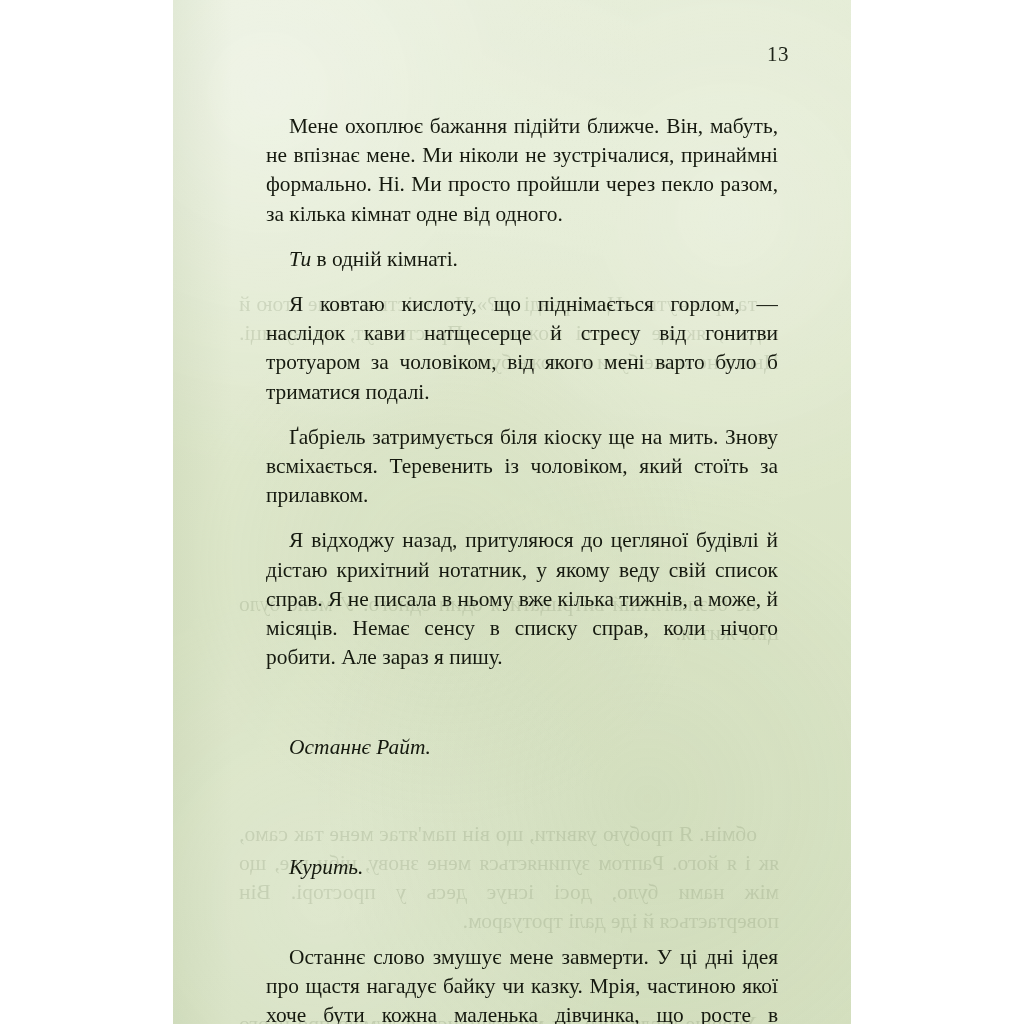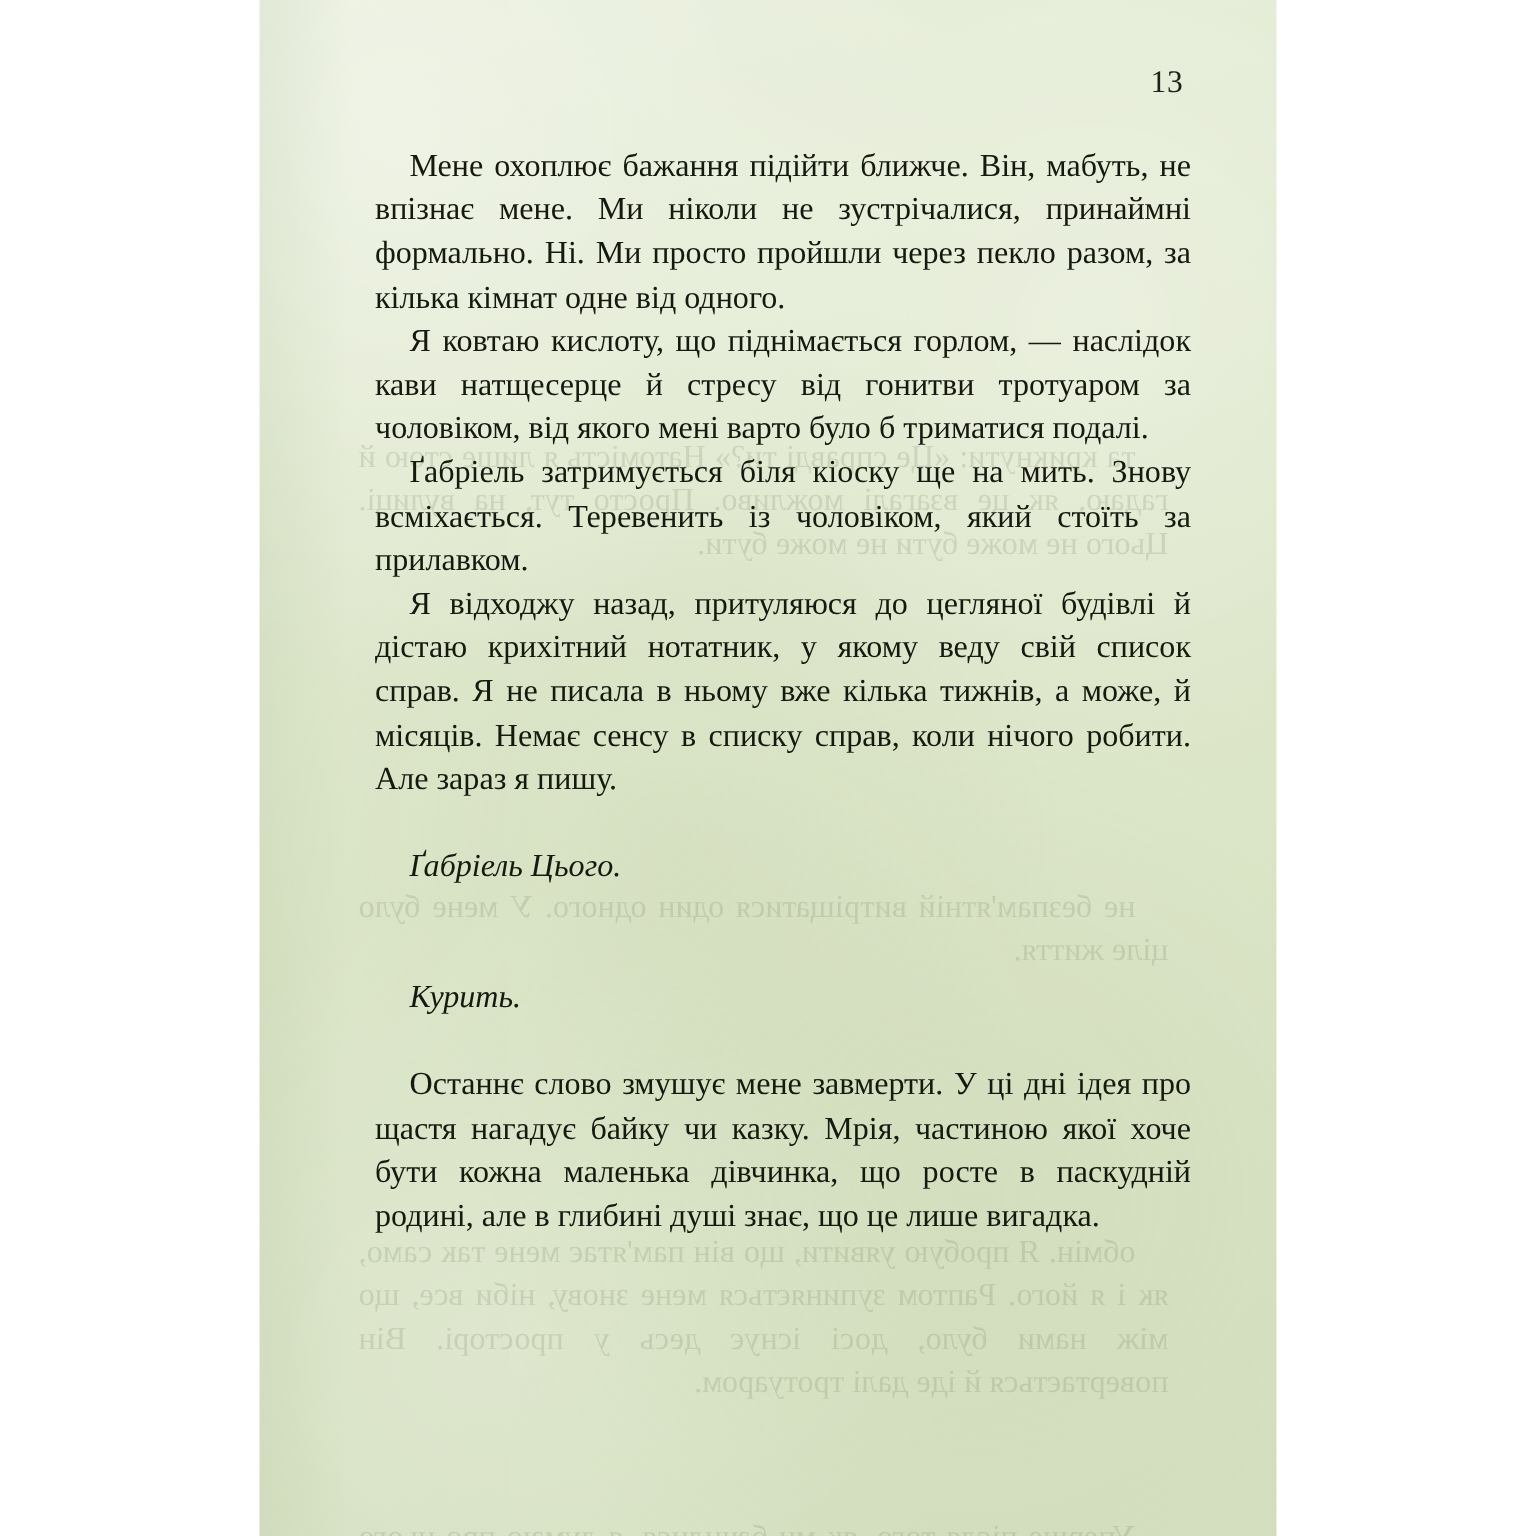--- a/index.html
+++ b/index.html
@@ -106,21 +106,21 @@
     font-family: "Liberation Serif", "DejaVu Serif", serif;
     font-size: 21.4px;
     line-height: 29.2px;
     color: #15190f;
     text-align: justify;
     text-justify: inter-word;
     -webkit-font-smoothing: antialiased;
   }
 
   #text-column p {
-    margin: 0;
+    margin: 16px;
     text-indent: 23px;
     hyphens: manual;
   }
 
   .it { font-style: italic; }
 
   p.italic-line {
     font-style: italic;
     text-indent: 23px;
   }
@@ -164,31 +164,32 @@
       </div>
 
     </div>
 
     <div id="folio">13</div>
 
     <div id="text-column">
 
       <p>Мене охоплює бажання підійти ближче. Він, мабуть, не впізнає мене. Ми ніколи не зустрічалися, принаймні формально. Ні. Ми просто пройшли через пекло разом, за кілька кімнат одне від одного.</p>
 
+      <p><span class="it">Ти</span><span> в одній кімнаті.</span></p>
 
 
       <p>Я ковтаю кислоту, що піднімається горлом, — наслідок кави натщесерце й стресу від гонитви тротуаром за чоловіком, від якого мені варто було б триматися подалі.</p>
 
       <p>Ґабріель затримується біля кіоску ще на мить. Знову всміхається. Теревенить із чоловіком, який стоїть за прилавком.</p>
 
       <p>Я відходжу назад, притуляюся до цегляної будівлі й дістаю крихітний нотатник, у якому веду свій список справ. Я не писала в ньому вже кілька тижнів, а може, й місяців. Немає сенсу в списку справ, коли нічого робити. Але зараз я пишу.</p>
 
       <div class="gap-block"></div>
 
-      <p class="signature">Ґабріель Цього.</p>
+      <p class="signature">Останнє Райт.</p>
 
       <div class="gap-block"></div>
 
 
       <div class="gap-block"></div>
 
       <p class="italic-line">Курить.</p>
 
       <div class="gap-block"></div>
 

